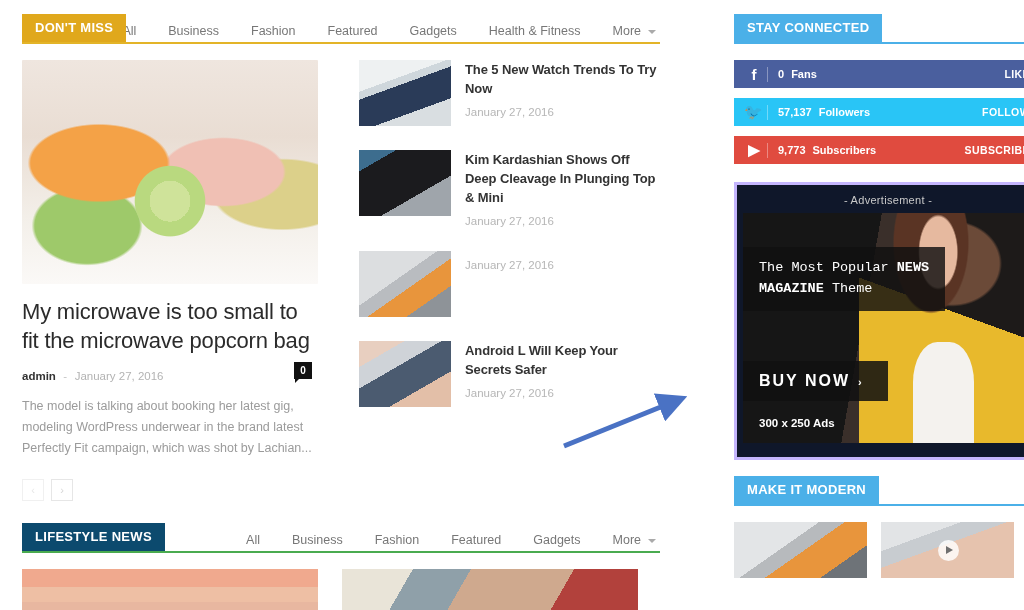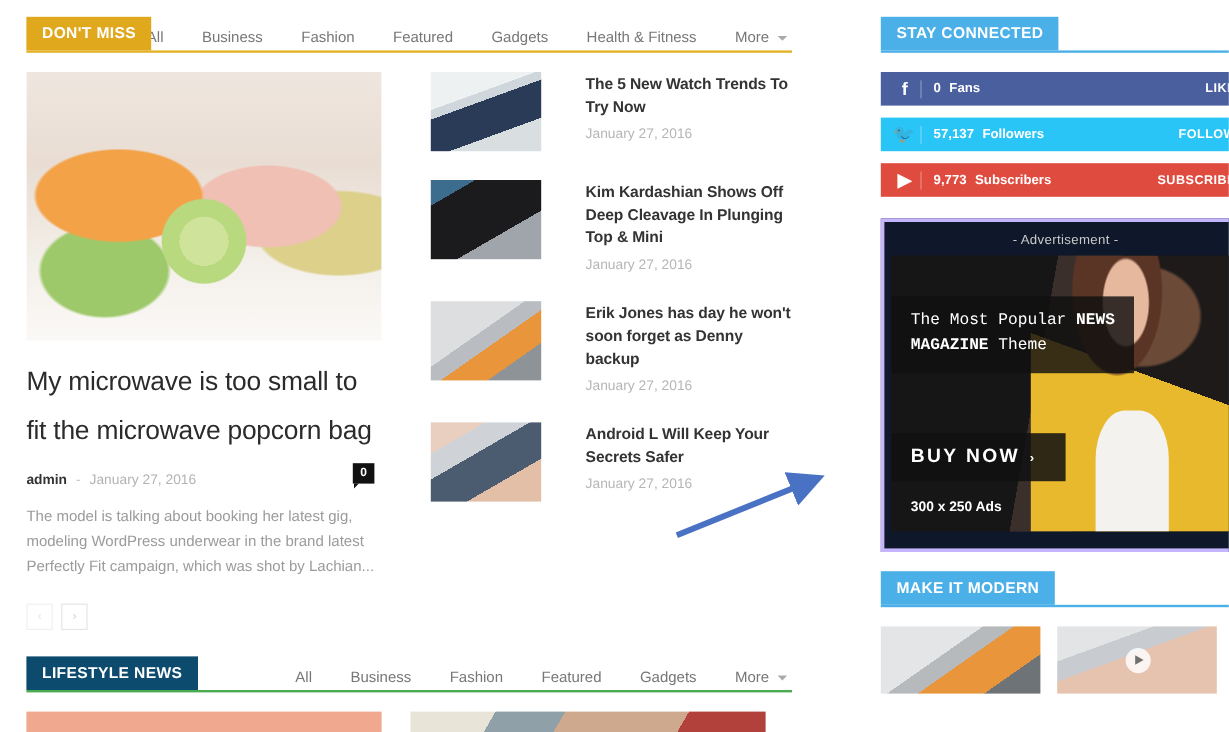--- a/index.html
+++ b/index.html
@@ -57,21 +57,21 @@
     width: 296px; height: 224px; border-radius: 1px;
     background:
       radial-gradient(circle at 50% 63%, #cfe39a 0 10%, #b9d97f 10% 17%, transparent 17.5%),
       radial-gradient(ellipse at 26% 46%, #f4a247 0 22%, transparent 23%),
       radial-gradient(ellipse at 68% 50%, #f0c0b4 0 21%, transparent 22%),
       radial-gradient(ellipse at 88% 60%, #dcd08a 0 18%, transparent 19%),
       radial-gradient(ellipse at 22% 74%, #9ec96a 0 16%, transparent 17%),
       linear-gradient(180deg, #efe6df 0%, #e9ddd3 34%, #f3efe9 70%, #fbf9f7 100%);
   }
   .feature-title {
-    font-size: 22px; line-height: 41px; color: #2b2b2b; font-weight: 400;
+    font-size: 22px; line-height: 29px; color: #2b2b2b; font-weight: 400;
     margin-top: 13px; letter-spacing: -.2px;
   }
   .feature-meta { margin-top: 11px; position: relative; height: 20px; }
   .meta-author { font-size: 11.5px; font-weight: bold; color: #333; }
   .meta-sep { font-size: 11.5px; color: #c4c4c4; margin: 0 3px; }
   .meta-date { font-size: 11.5px; color: #b3b3b3; }
   .cmt-badge {
     position: absolute; right: 6px; top: -4px;
     width: 18px; height: 17px; background: #111; color: #fff;
     font-size: 10px; font-weight: bold; text-align: center; line-height: 17px;
@@ -87,21 +87,21 @@
   .pager { margin-top: 20px; display: flex; gap: 7px; }
   .pager-btn {
     width: 22px; height: 22px; border: 1px solid #e6e6e6;
     color: #d6d6d6; font-size: 11px; line-height: 20px; text-align: center;
     cursor: pointer; background: #fff;
   }
   .pager-btn.disabled { border-color: #f0f0f0; color: #e7e7e7; }
 
   
   .list { margin-left: 41px; width: 300px; }
-  .list-item { display: flex; margin-bottom: 24px; gap: 23px; }
+  .list-item { display: flex; margin-bottom: 24px; }
   .thumb { width: 92px; height: 66px; flex: 0 0 92px; }
   .t1 { background: linear-gradient(160deg,#eef1f2 0 32%,#cfd7dc 32% 40%,#2a3b58 40% 72%,#d9dee1 72% 100%); }
   .t2 { background: linear-gradient(150deg,#3d6d8e 0 18%,#1b1b1e 18% 66%,#9fa5ab 66% 100%); }
   .t3 { background: linear-gradient(145deg,#dcdee0 0 42%,#b9bcc0 42% 55%,#e8953c 55% 76%,#8e9398 76% 100%); }
   .t4 { background: linear-gradient(150deg,#e8cfc0 0 22%,#cfd3d8 22% 40%,#4b5b70 40% 70%,#e3bfa8 70% 100%); }
   .list-txt { margin-left: 14px; flex: 1; }
   .list-title {
     font-size: 13px; line-height: 19px; color: #333; font-weight: bold;
     letter-spacing: -.1px; cursor: pointer;
   }
@@ -241,21 +241,20 @@
         <div class="list-item">
           <div class="thumb t2"></div>
           <div class="list-txt">
             <div class="list-title">Kim Kardashian Shows Off Deep Cleavage In Plunging Top &amp; Mini</div>
             <div class="list-date">January 27, 2016</div>
           </div>
         </div>
         <div class="list-item">
           <div class="thumb t3"></div>
           <div class="list-txt">
-            <div class="list-title">Erik Jones has day he won't soon forget as Denny backup</div>
             <div class="list-date">January 27, 2016</div>
           </div>
         </div>
         <div class="list-item">
           <div class="thumb t4"></div>
           <div class="list-txt">
             <div class="list-title">Android L Will Keep Your Secrets Safer</div>
             <div class="list-date">January 27, 2016</div>
           </div>
         </div>

